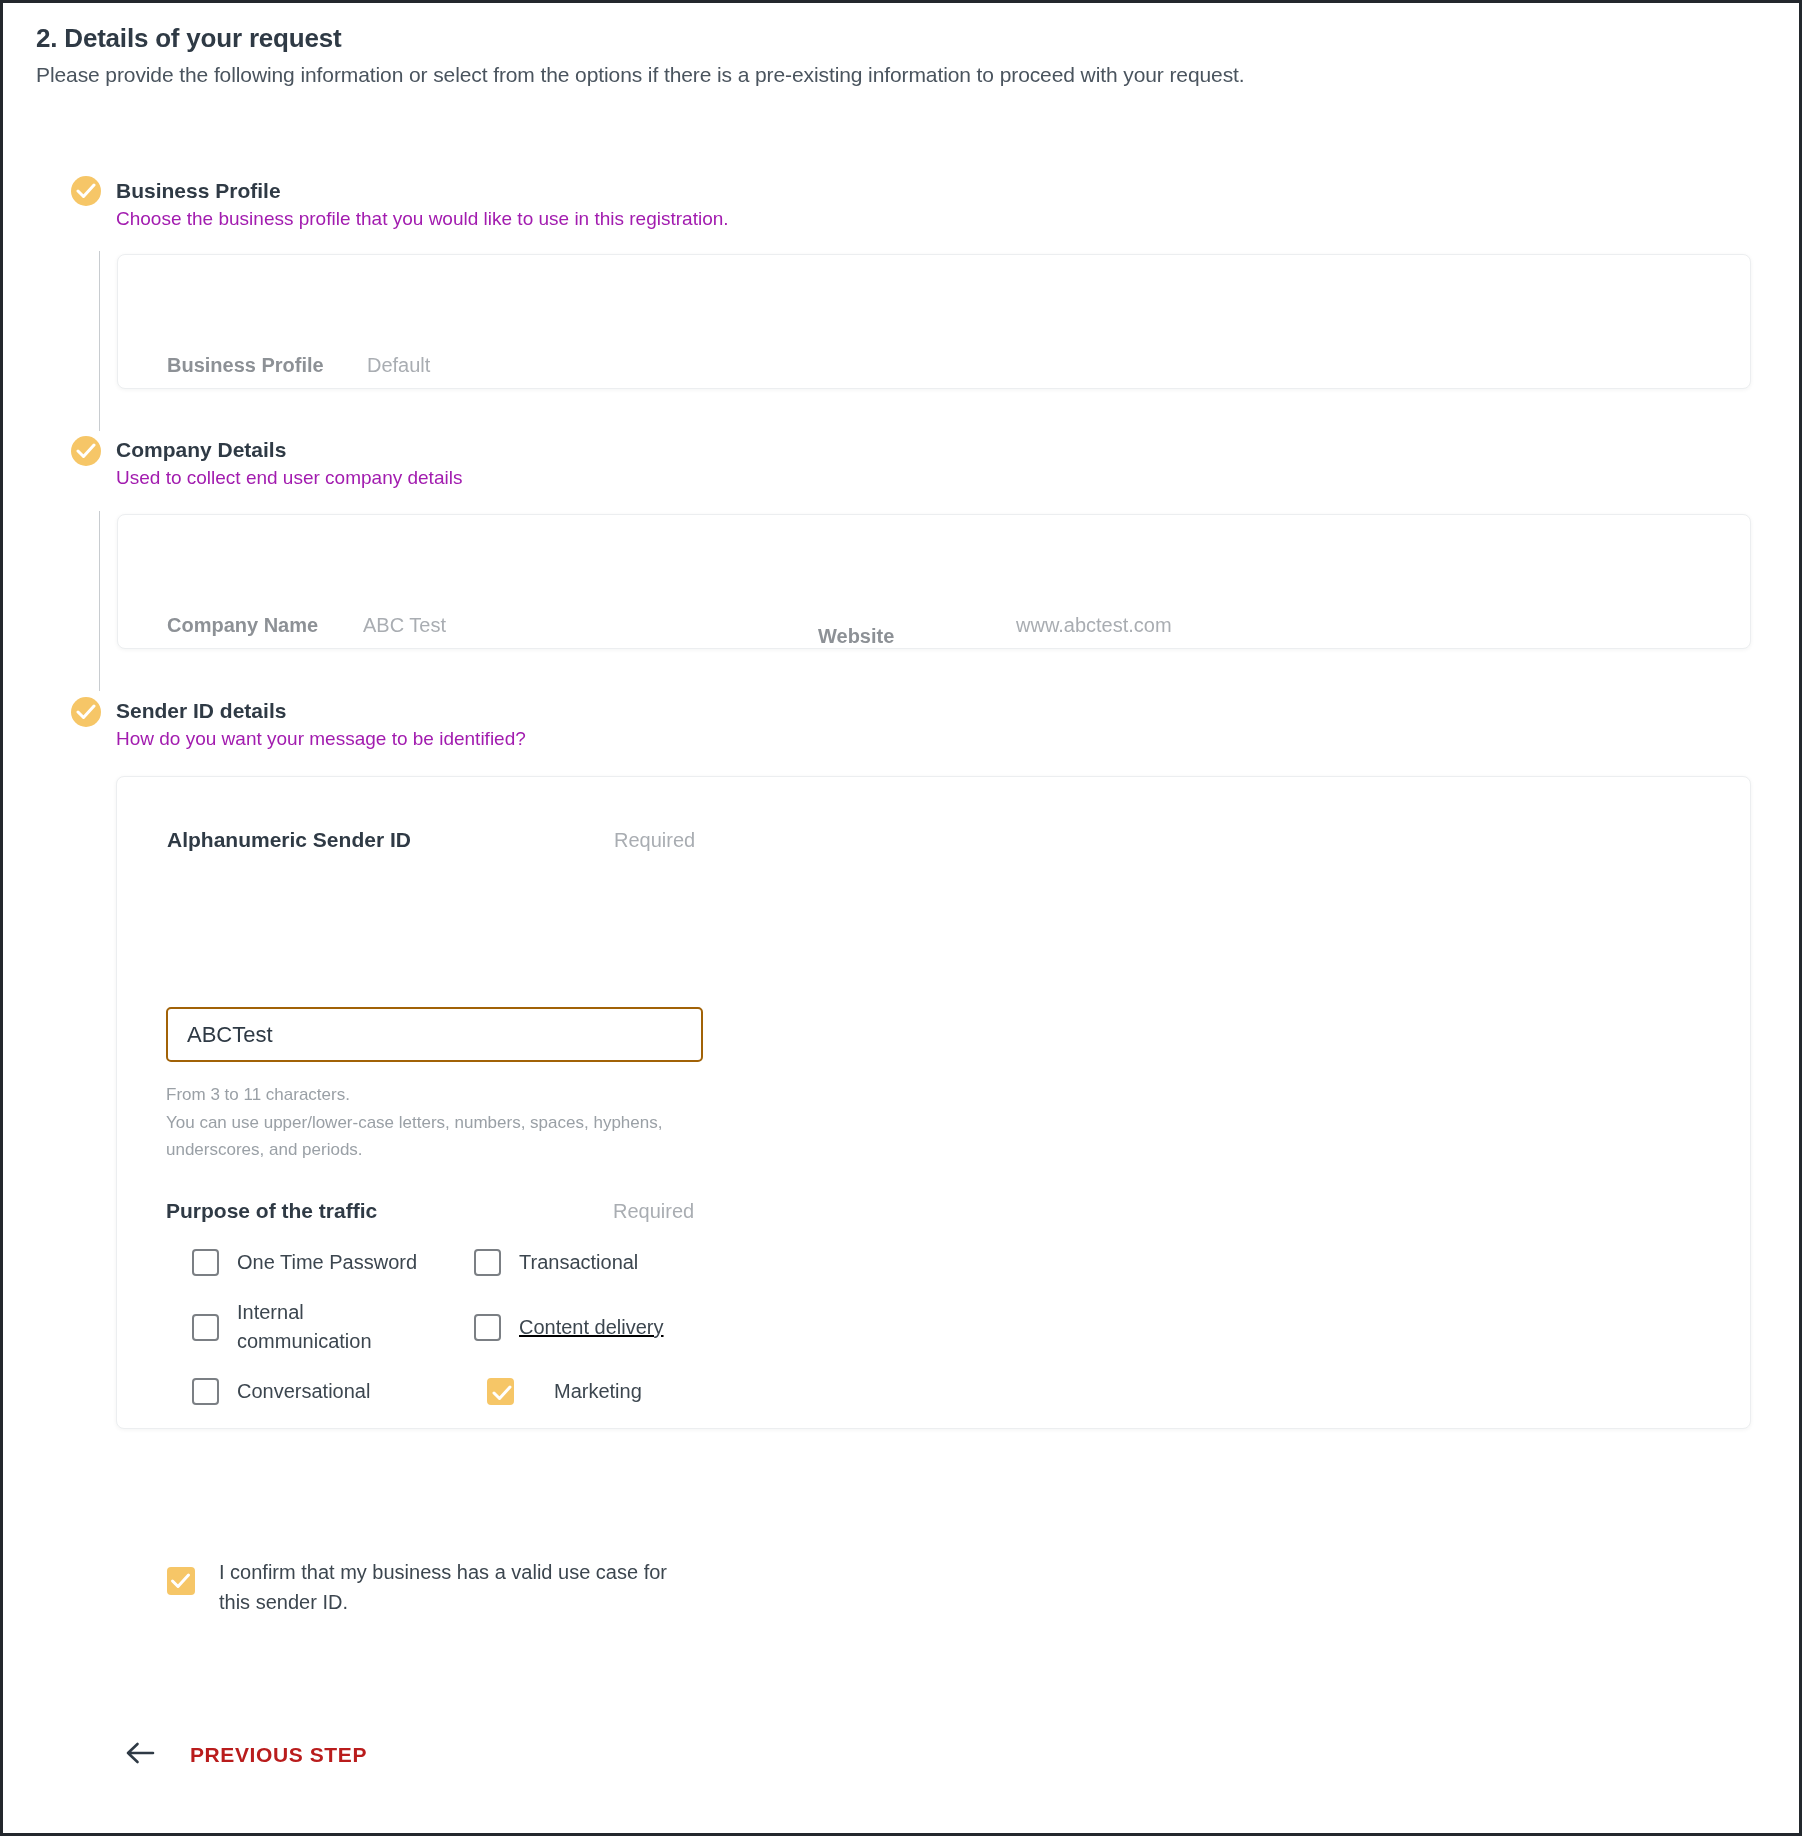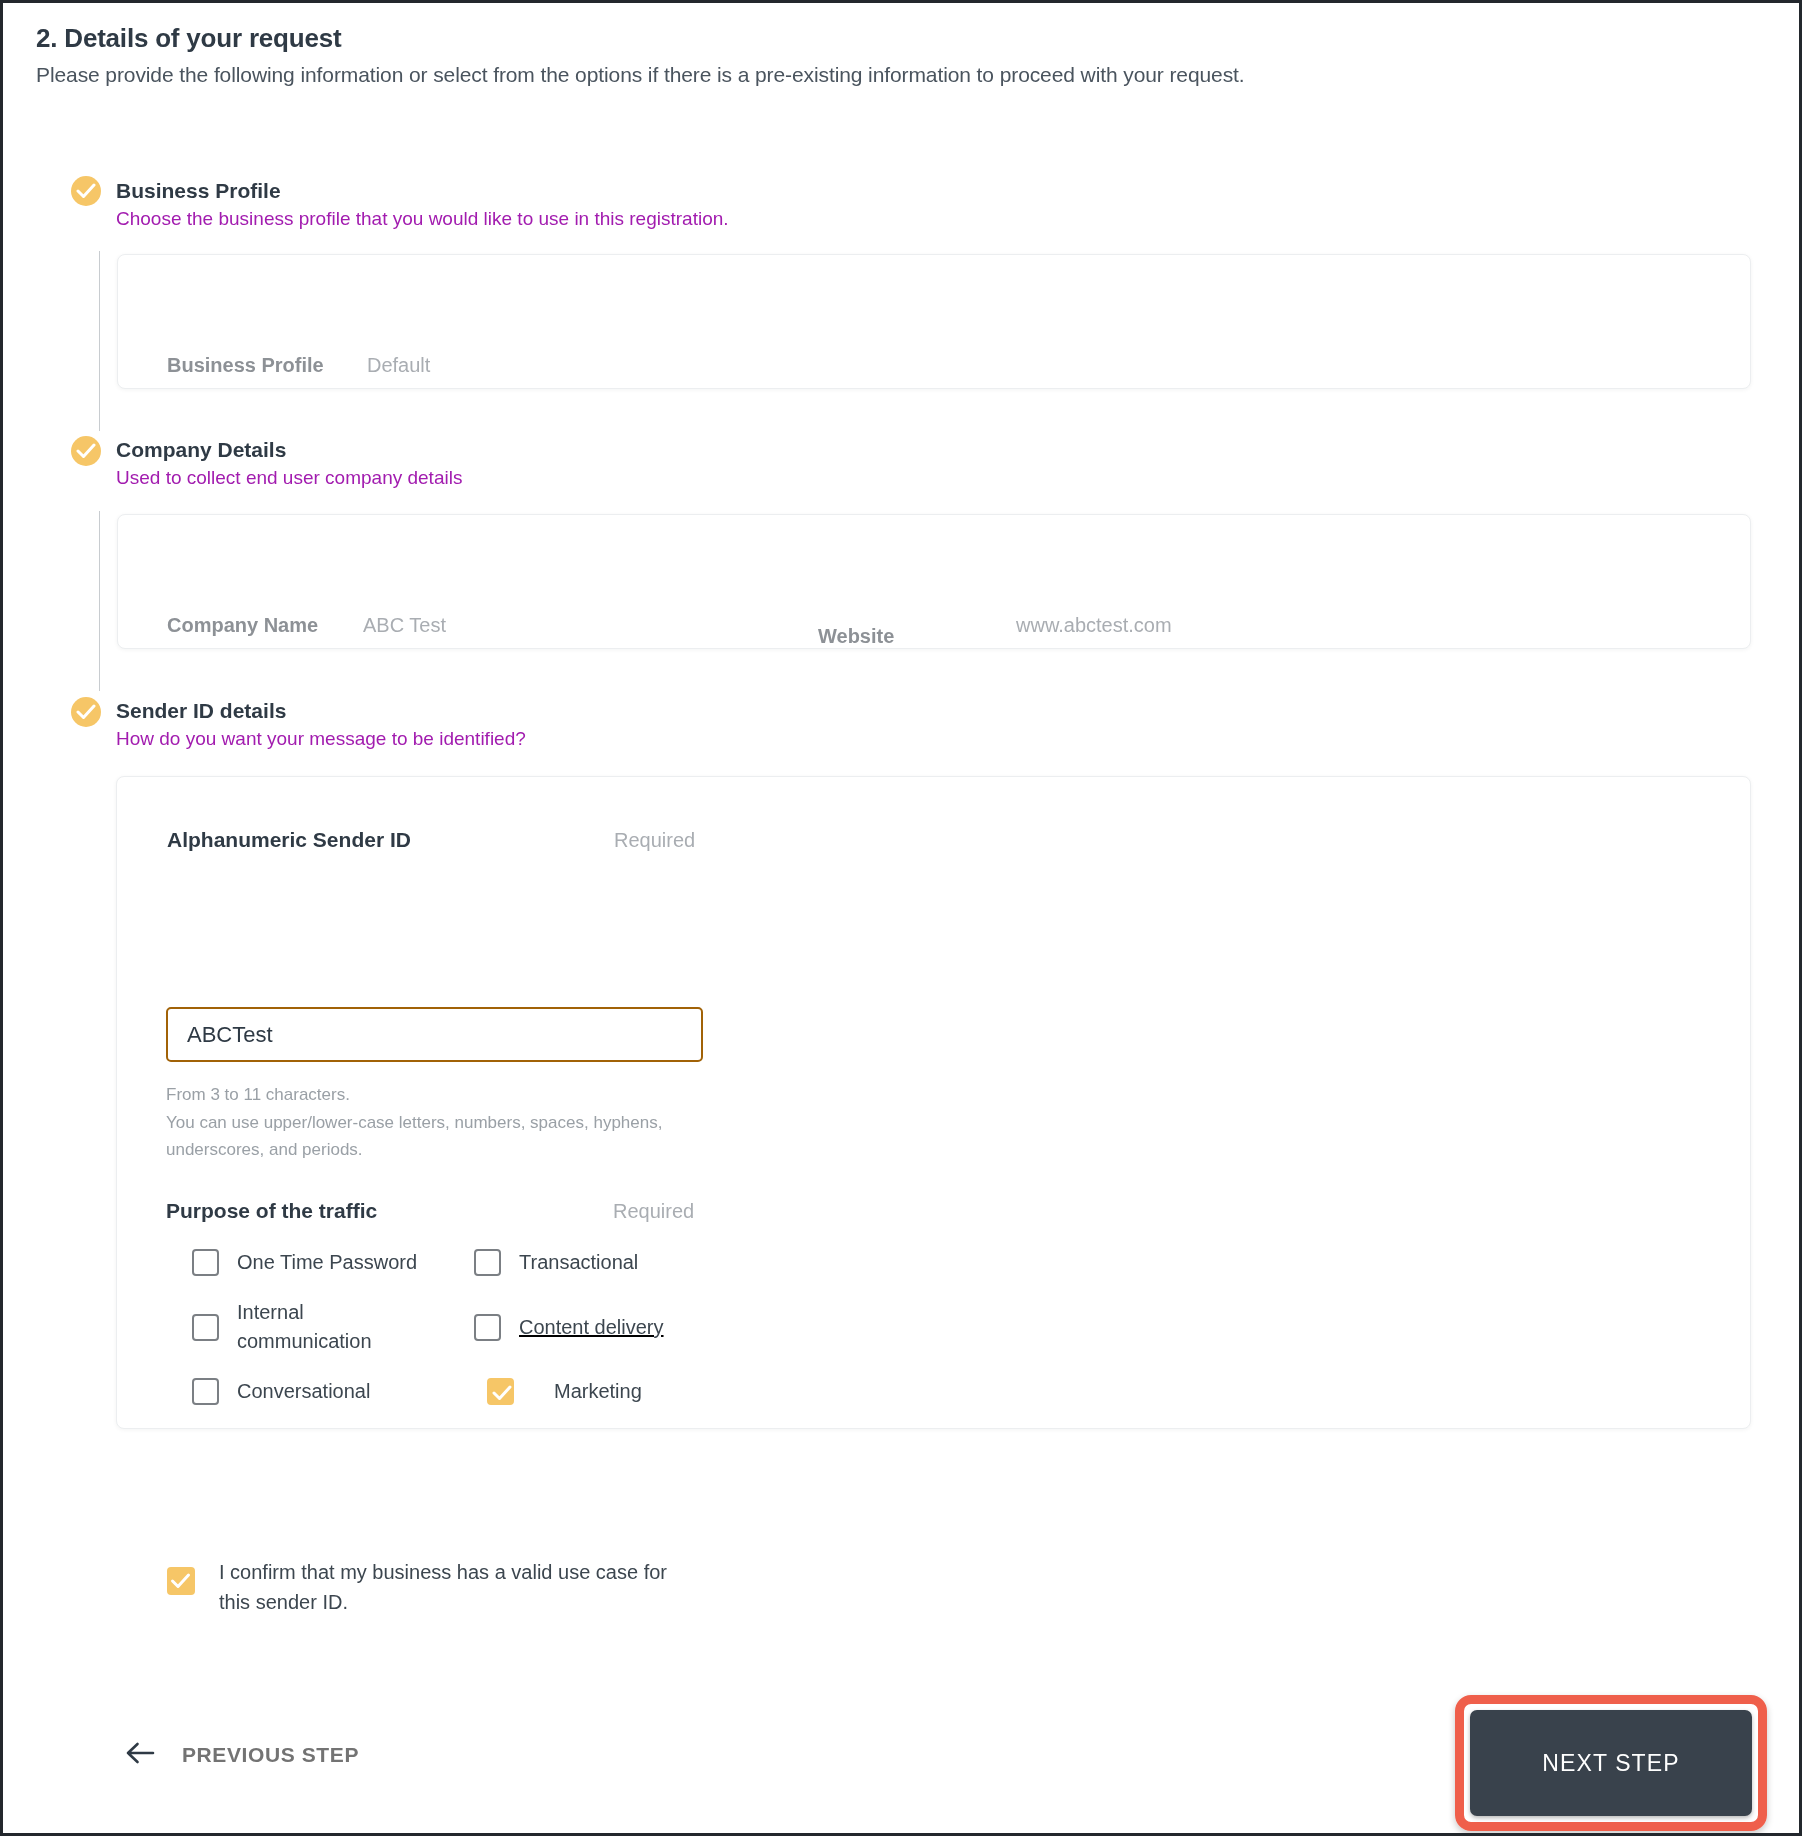--- a/index.html
+++ b/index.html
@@ -169,24 +169,24 @@
 
   
   .prev-step {
     position: absolute;
     left: 123px; top: 1739px;
     display: flex;
     align-items: center;
     cursor: pointer;
   }
   .prev-label {
-    margin-left: 26px;
+    margin-left: 34px;
     font-size: 21px;
     font-weight: bold;
-    color: #737373;
+    color: #b91c1c;
     letter-spacing: 0.6px;
   }
   .next-wrap {
     position: absolute;
     left: 1452px; top: 1692px;
     width: 312px; height: 136px;
     border: 9px solid #ef5f4b;
     border-radius: 16px;
     background: transparent;
     box-shadow: 0 3px 7px rgba(0,0,0,0.22);
@@ -314,17 +314,14 @@
 
   <div class="prev-step">
     <span>
       <svg width="30" height="22" viewBox="0 0 30 22">
         <path d="M2 11 L27 11 M2 11 L11.5 2 M2 11 L11.5 20" stroke="#2f3a45" stroke-width="2.6" fill="none" stroke-linecap="round" stroke-linejoin="round"></path>
       </svg>
     </span>
     <span class="prev-label">PREVIOUS STEP</span>
   </div>
 
-  <div class="next-wrap">
-    <button class="next-btn">NEXT STEP</button>
-  </div>
 
 </div>
 
 </body></html>

